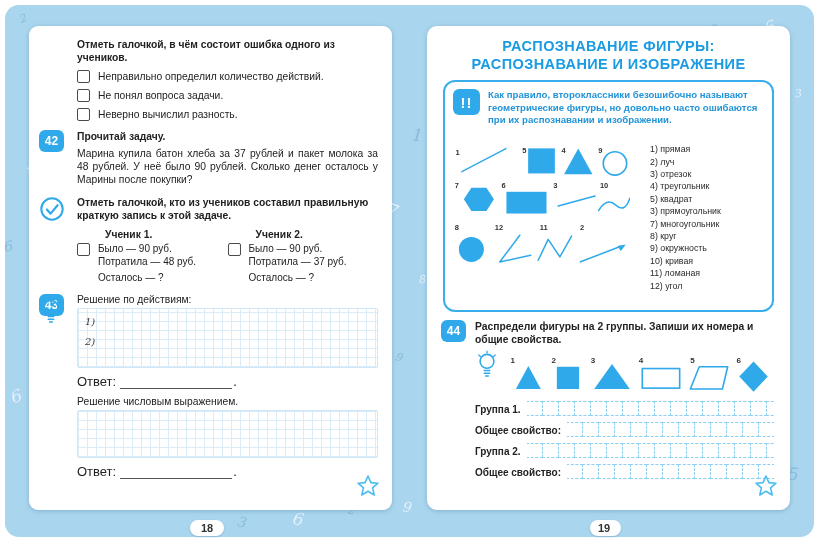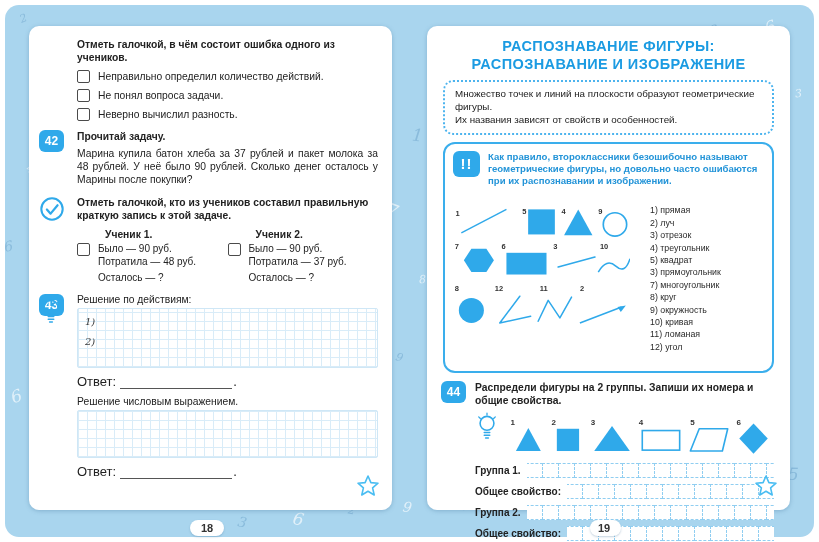--- a/index.html
+++ b/index.html
@@ -4,21 +4,21 @@
 <style>
   * { box-sizing: border-box; }
   body { margin: 0; background: #ffffff; font-family: "Liberation Sans", sans-serif; }
   .canvas { position: relative; width: 819px; height: 542px; overflow: hidden; background: #ffffff; }
   .bg { position: absolute; inset: 5px; background: #a9d5ee; border-radius: 14px; z-index: 0; }
   .bg-decor { position: absolute; inset: 0; z-index: 1; pointer-events: none; }
   .bg-glyph { position: absolute; font-family: "DejaVu Serif", serif; font-style: italic; pointer-events: none; }
 
   .page { position: absolute; top: 26px; width: 363px; height: 484px; background: #ffffff; border-radius: 10px;
           box-shadow: 0 1px 4px rgba(60,110,150,.35); z-index: 2; }
-  .page-left  { left: 29px;  padding: 12px 14px 10px 48px; }
+  .page-left  { left: 29px;  padding: 12px 14px 10px 48px; border-radius: 9px; }
   .page-right { left: 427px; padding: 10px 16px 10px 16px; }
 
   .pagenum { position: absolute; bottom: 6px; z-index: 3; background: #fff; border-radius: 9px;
              padding: 2px 11px; font-weight: 700; font-size: 11px; color: #333;
              box-shadow: 0 1px 2px rgba(60,110,150,.3); }
   .pagenum-left { left: 190px; } .pagenum-right { left: 590px; padding-left: 8px; }
 
   
   .task-block { position: relative; }
   .prompt { font-weight: 700; font-size: 10.3px; line-height: 1.28; color: #222; margin: 0; }
@@ -258,24 +258,20 @@
     <div class="star">
       <svg viewBox="0 0 24 24" width="24" height="24">
         <polygon points="12,2 14.9,8.6 22,9.2 16.6,13.9 18.2,21 12,17.3 5.8,21 7.4,13.9 2,9.2 9.1,8.6" fill="#fff" stroke="#49bdf2" stroke-width="1.6" stroke-linejoin="round"></polygon>
       </svg>
     </div>
   </div>
 
   <div class="page page-right">
     <p class="rp-title"><span>РАСПОЗНАВАНИЕ  ФИГУРЫ:</span><br><span>РАСПОЗНАВАНИЕ  И  ИЗОБРАЖЕНИЕ</span></p>
 
-    <div class="intro-box">
-      <p>Множество точек и линий на плоскости образуют геометрические фигуры.</p>
-      <p>Их названия зависят от свойств и особенностей.</p>
-    </div>
 
     <div class="note-box">
       <div class="note-head">
         <div class="excl">!!</div>
         <p class="note-text">Как правило, второклассники безошибочно называют геометрические фигуры, но довольно часто ошибаются при их распознавании и изображении.</p>
       </div>
       <div class="figure-row">
         <svg class="shapes-svg" viewBox="0 0 212 148">
           <text class="shape-num" x="3" y="13">1</text>
           <line x1="10" y1="33" x2="64" y2="5" stroke="#2fa9ea" stroke-width="1.7"></line>

